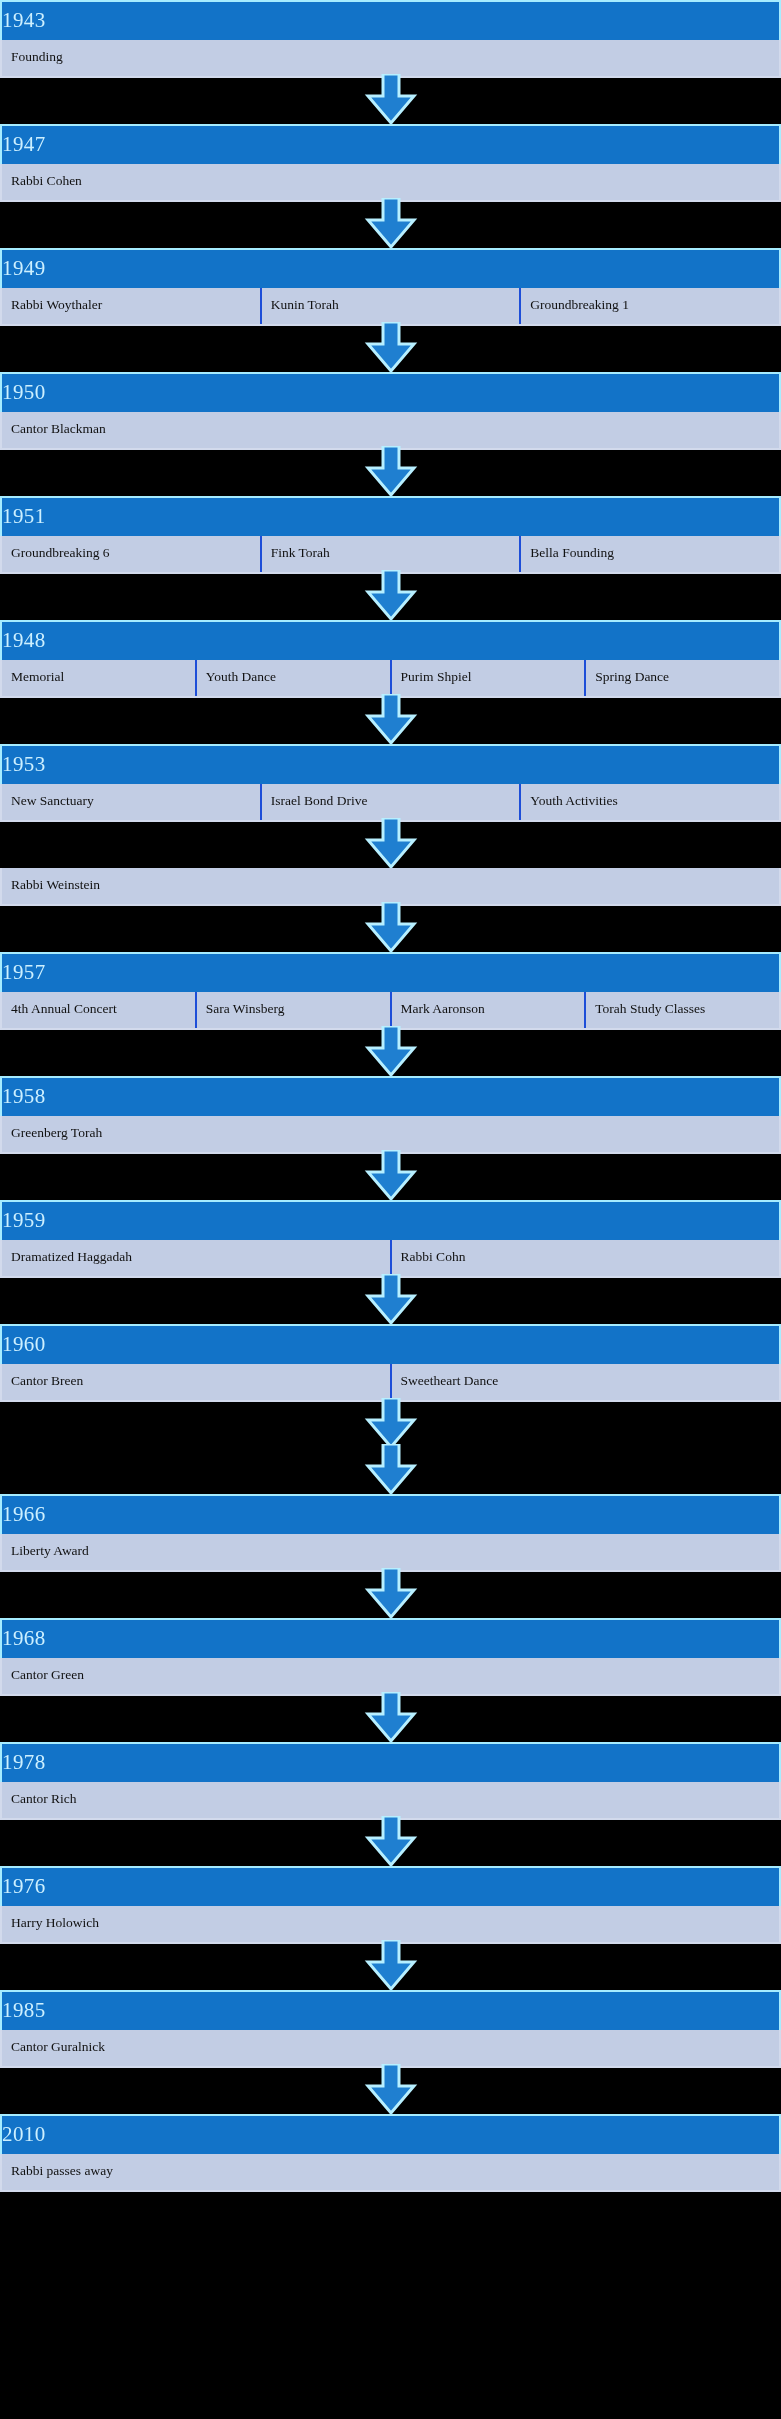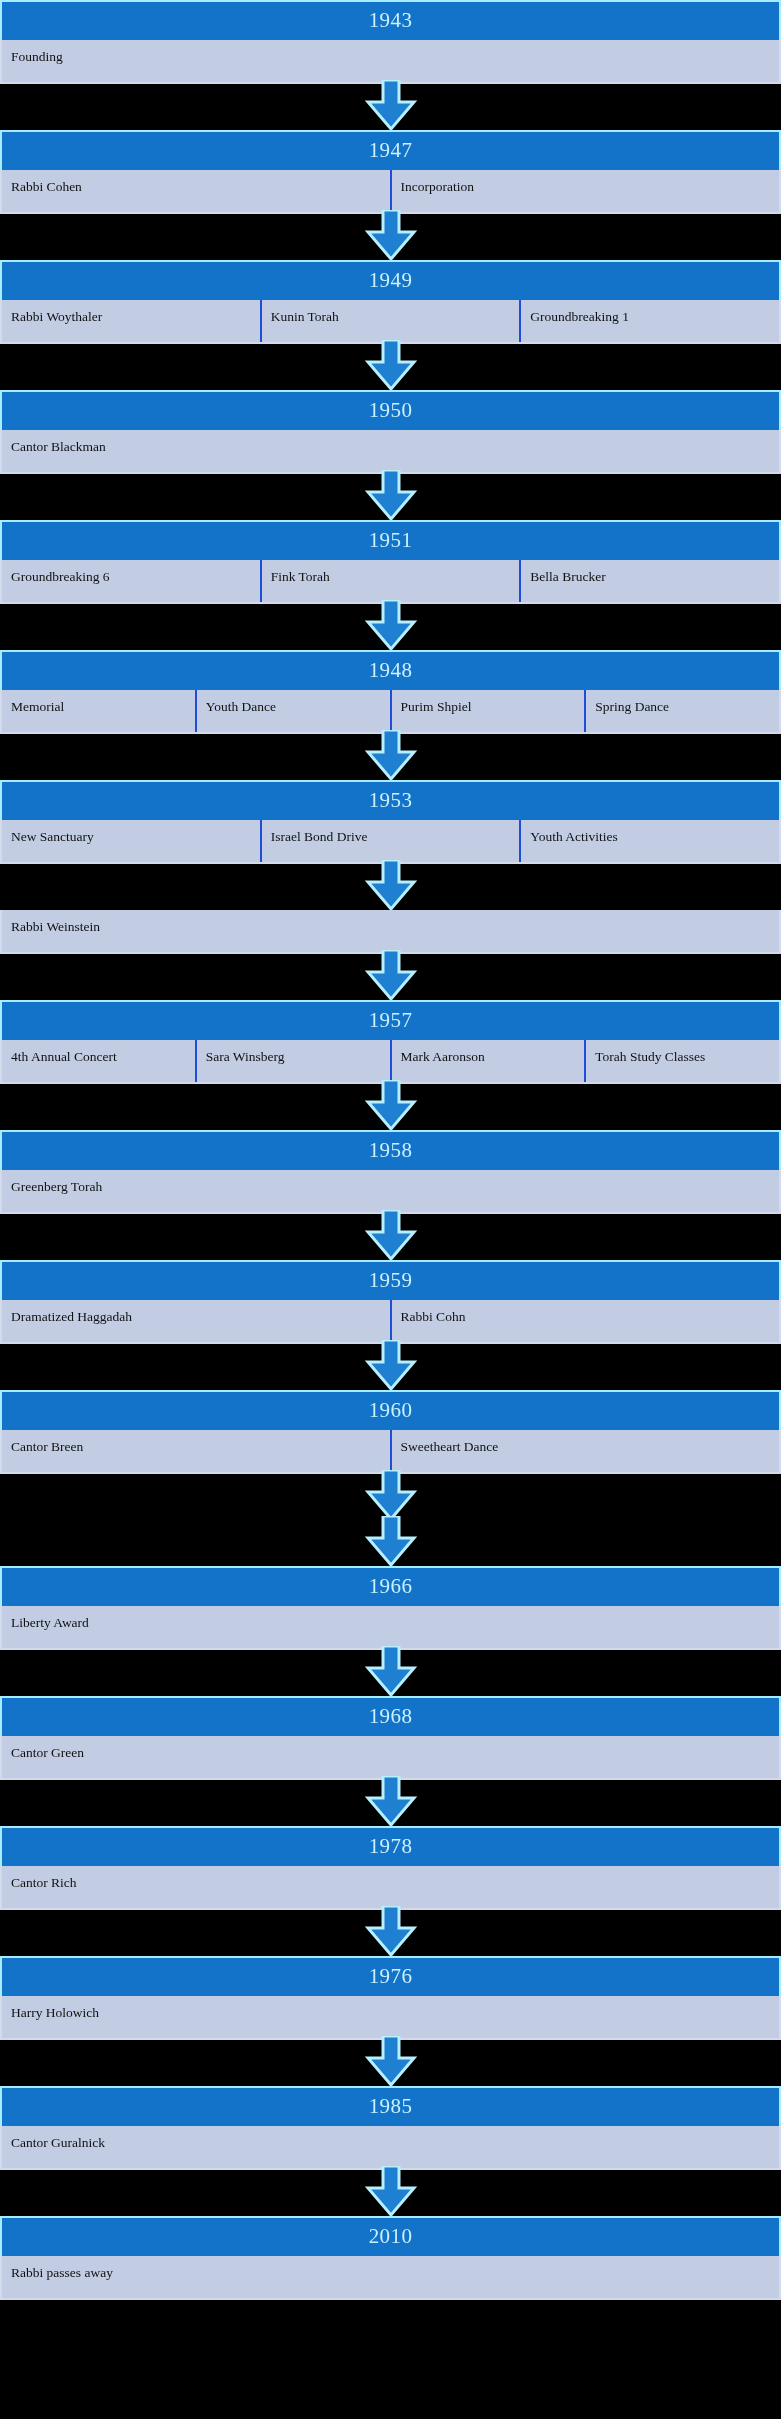--- a/index.html
+++ b/index.html
@@ -18,34 +18,34 @@
     box-sizing:border-box;
     position:relative;
   }
   .year-bar{
     box-sizing:border-box;
     background:#1273c8;
     border:2px solid #a6ecff;
     border-bottom:none;
     height:40px;
     line-height:36px;
-    text-align:center;
+    text-align:left;
     color:#cdf0ff;
     font-size:21px;
     letter-spacing:0.4px;
     font-family:"Liberation Serif", serif;
   }
   .cells{
     display:flex;
     width:781px;
     box-sizing:border-box;
     background:#c2cde4;
     border:2px solid #d2daec;
     border-top:none;
-    height:44px;
+    height:38px;
   }
   .cell{
     flex:1 1 0;
     box-sizing:border-box;
     background:#c2cde4;
     border-right:2px solid #1d4ed8;
     color:#111111;
     font-size:13.5px;
     line-height:34px;
     padding-left:9px;
@@ -81,21 +81,20 @@
     </div>
     <div class="arrow-gap">
       <svg width="54" height="52" viewBox="0 0 54 52">
         <polygon points="19,0 35,0 35,22 50,22 27,49 4,22 19,22" fill="#1f7fd0" stroke="#b7efff" stroke-width="3" stroke-linejoin="miter"></polygon>
       </svg>
     </div>
     <div class="tl-block">
       <div class="year-bar">1947</div>
       <div class="cells">
         <div class="cell">Rabbi Cohen</div>
-        <div class="cell">Incorporation</div>
       </div>
     </div>
     <div class="arrow-gap">
       <svg width="54" height="52" viewBox="0 0 54 52">
         <polygon points="19,0 35,0 35,22 50,22 27,49 4,22 19,22" fill="#1f7fd0" stroke="#b7efff" stroke-width="3" stroke-linejoin="miter"></polygon>
       </svg>
     </div>
     <div class="tl-block">
       <div class="year-bar">1949</div>
       <div class="cells">
@@ -118,21 +117,21 @@
     <div class="arrow-gap">
       <svg width="54" height="52" viewBox="0 0 54 52">
         <polygon points="19,0 35,0 35,22 50,22 27,49 4,22 19,22" fill="#1f7fd0" stroke="#b7efff" stroke-width="3" stroke-linejoin="miter"></polygon>
       </svg>
     </div>
     <div class="tl-block">
       <div class="year-bar">1951</div>
       <div class="cells">
         <div class="cell">Groundbreaking 6</div>
         <div class="cell">Fink Torah</div>
-        <div class="cell">Bella Brucker</div>
+        <div class="cell">Bella Founding</div>
       </div>
     </div>
     <div class="arrow-gap">
       <svg width="54" height="52" viewBox="0 0 54 52">
         <polygon points="19,0 35,0 35,22 50,22 27,49 4,22 19,22" fill="#1f7fd0" stroke="#b7efff" stroke-width="3" stroke-linejoin="miter"></polygon>
       </svg>
     </div>
     <div class="tl-block">
       <div class="year-bar">1948</div>
       <div class="cells">

